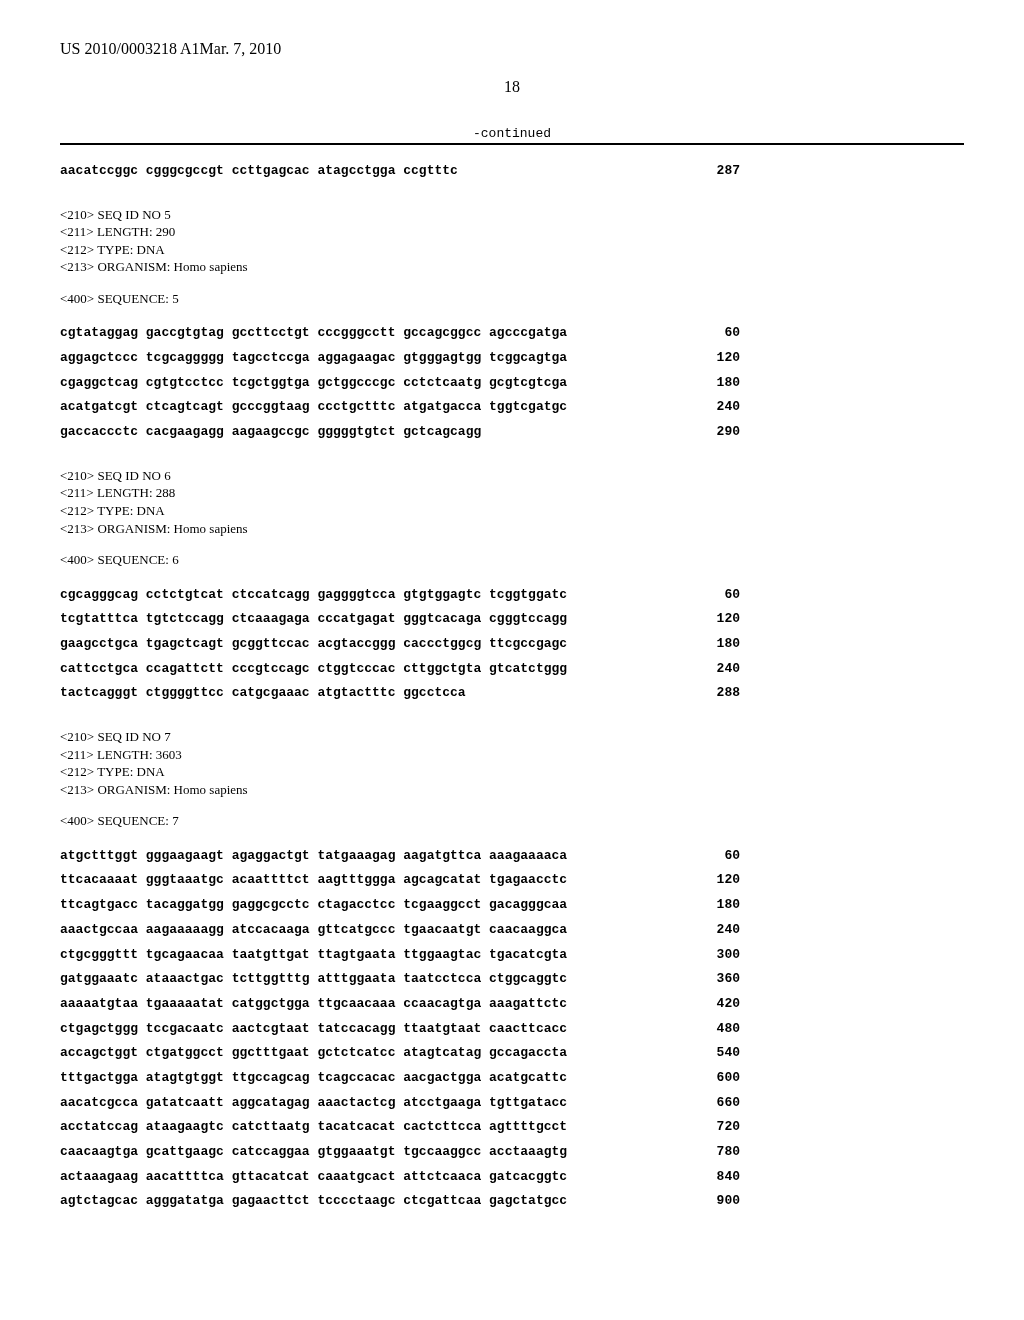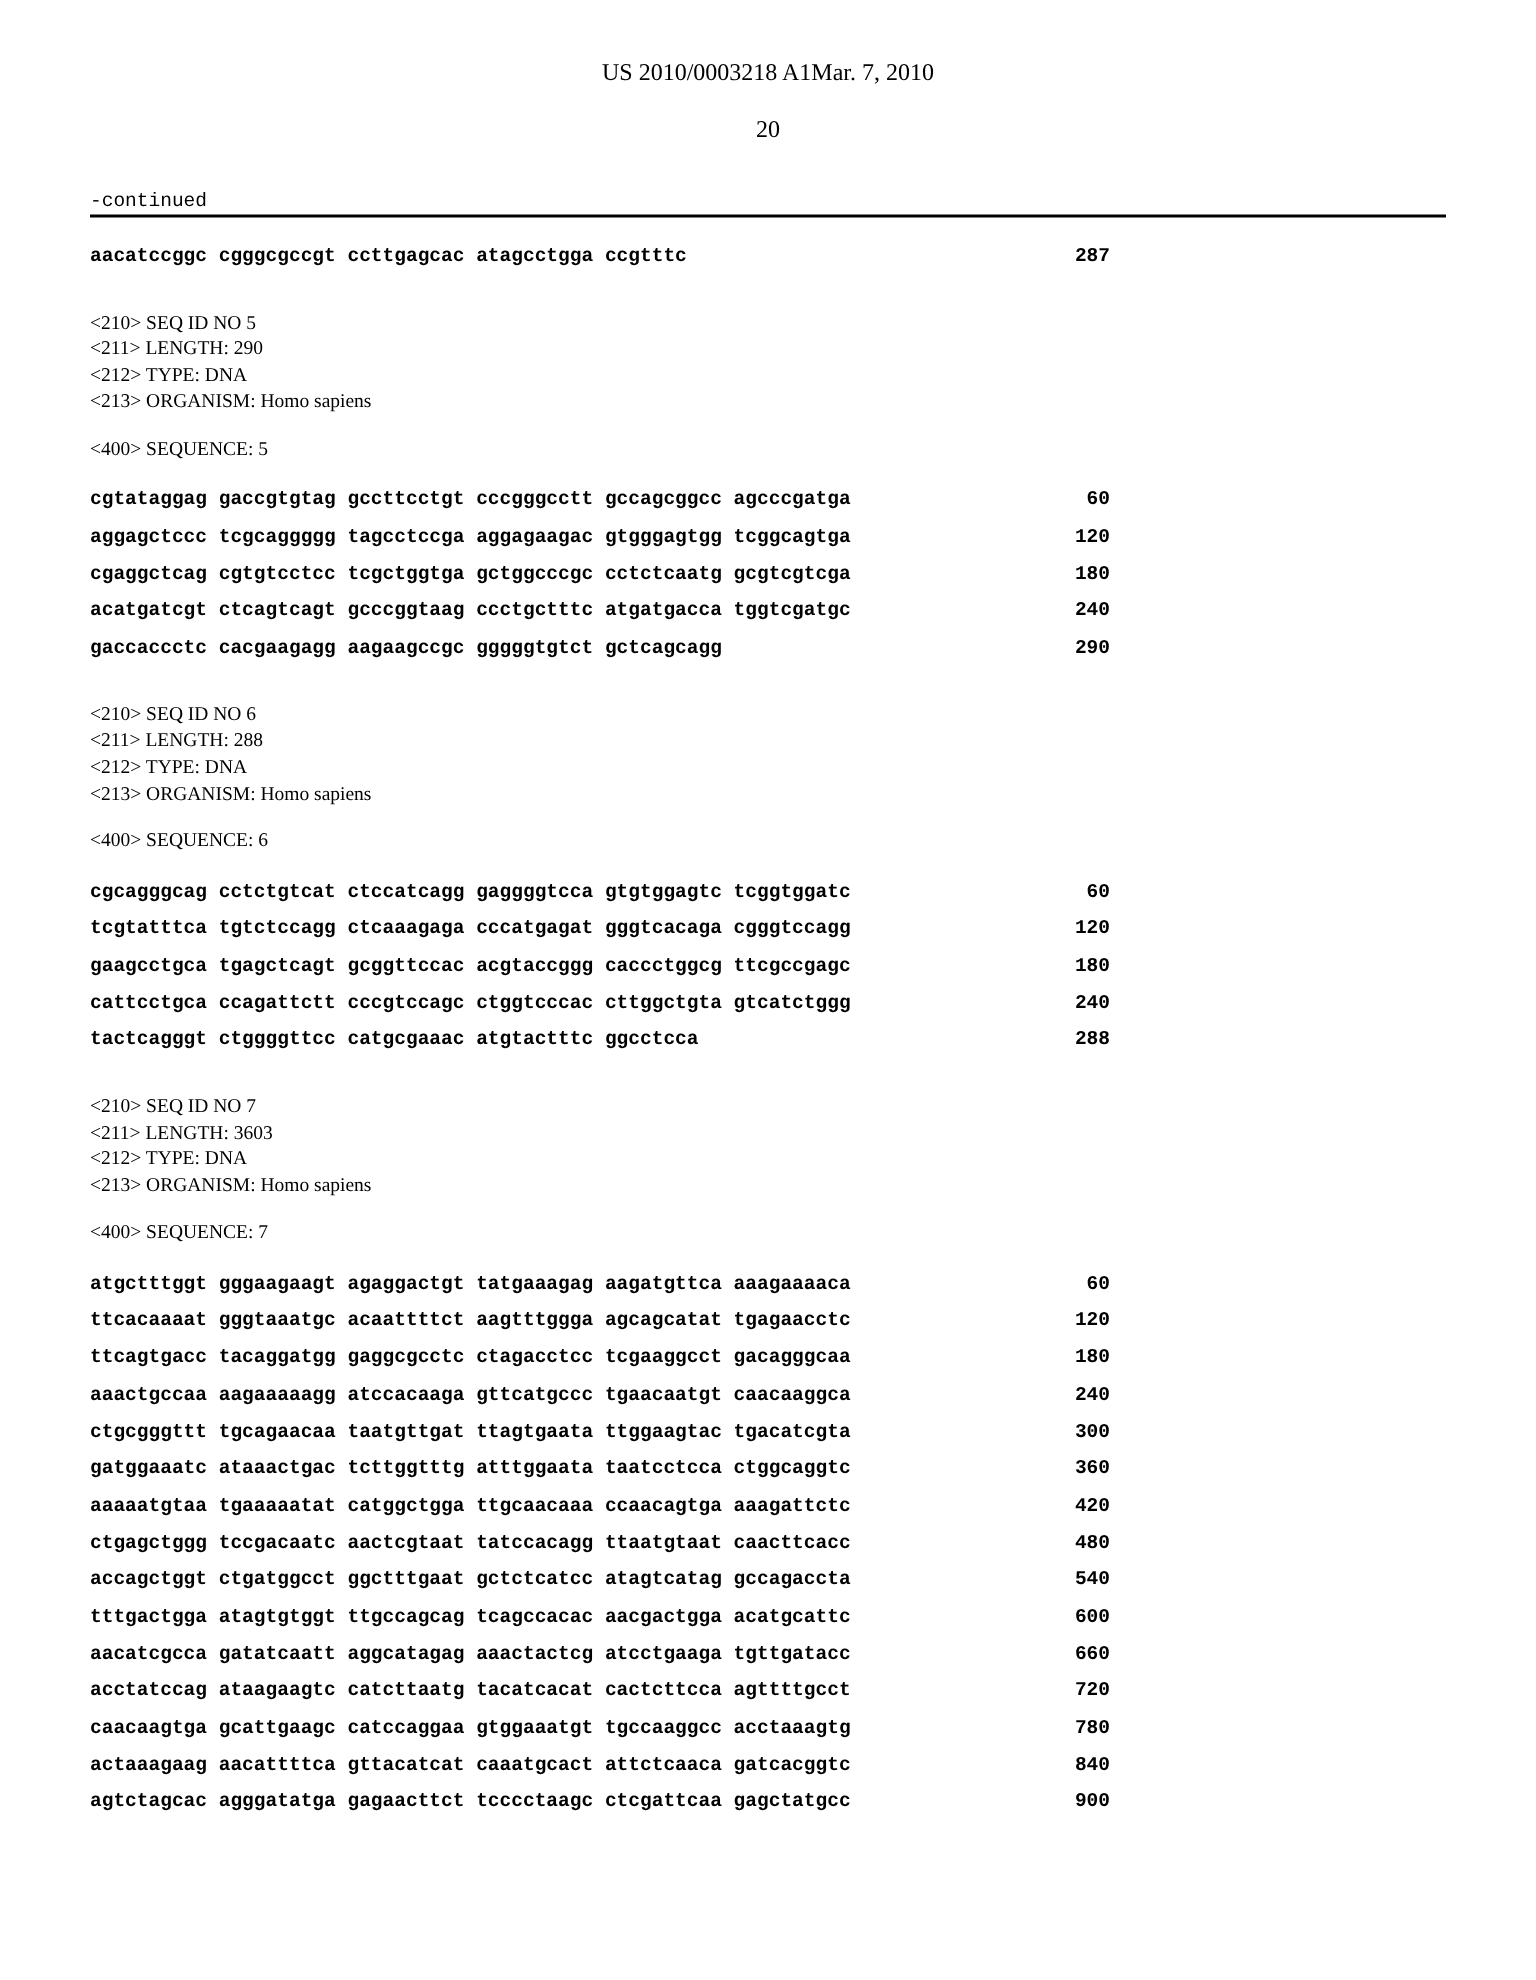--- a/index.html
+++ b/index.html
@@ -8,33 +8,33 @@
     background: #fff;
     font-family: "Times New Roman", serif;
     width: 1024px;
   }
   .page {
     padding: 40px 60px;
     box-sizing: border-box;
   }
   .header {
     display: flex;
-    justify-content: center;
+    justify-content: flex-start;
     font-size: 16px;
     margin-bottom: 20px;
   }
   .page-number {
     text-align: center;
     font-size: 16px;
     margin-bottom: 30px;
   }
   .continued {
     font-family: "Courier New", monospace;
     font-size: 13px;
-    text-align: left;
+    text-align: center;
     margin-bottom: 2px;
   }
   hr.thick {
     border: none;
     border-top: 2px solid #000;
     margin: 0 0 14px 0;
   }
   .seq-content {
     font-family: "Courier New", monospace;
     font-size: 13px;
@@ -53,19 +53,19 @@
   .header-block { margin-bottom: 14px; line-height: 1.35; font-family: Liberation Serif, serif; }
 </style>
 </head>
 <body>
 
 <div class="page">
   <div class="header">
     <span>US 2010/0003218 A1</span>
     <span>Mar. 7, 2010</span>
   </div>
-  <div class="page-number">20</div>
+  <div class="page-number">18</div>
 
   <div class="continued">-continued</div>
   <hr class="thick">
 
   <div id="content" class="seq-content"><div class="block"><div class="seq-line"><span class="seq-text">aacatccggc cgggcgccgt ccttgagcac atagcctgga ccgtttc</span><span class="seq-num">287</span></div></div><div class="header-block"><div>&lt;210&gt; SEQ ID NO 5</div><div>&lt;211&gt; LENGTH: 290</div><div>&lt;212&gt; TYPE: DNA</div><div>&lt;213&gt; ORGANISM: Homo sapiens</div></div><div class="header-block"><div>&lt;400&gt; SEQUENCE: 5</div></div><div class="block"><div class="seq-line"><span class="seq-text">cgtataggag gaccgtgtag gccttcctgt cccgggcctt gccagcggcc agcccgatga</span><span class="seq-num">60</span></div><div class="seq-line"><span class="seq-text">aggagctccc tcgcaggggg tagcctccga aggagaagac gtgggagtgg tcggcagtga</span><span class="seq-num">120</span></div><div class="seq-line"><span class="seq-text">cgaggctcag cgtgtcctcc tcgctggtga gctggcccgc cctctcaatg gcgtcgtcga</span><span class="seq-num">180</span></div><div class="seq-line"><span class="seq-text">acatgatcgt ctcagtcagt gcccggtaag ccctgctttc atgatgacca tggtcgatgc</span><span class="seq-num">240</span></div><div class="seq-line"><span class="seq-text">gaccaccctc cacgaagagg aagaagccgc gggggtgtct gctcagcagg</span><span class="seq-num">290</span></div></div><div class="header-block"><div>&lt;210&gt; SEQ ID NO 6</div><div>&lt;211&gt; LENGTH: 288</div><div>&lt;212&gt; TYPE: DNA</div><div>&lt;213&gt; ORGANISM: Homo sapiens</div></div><div class="header-block"><div>&lt;400&gt; SEQUENCE: 6</div></div><div class="block"><div class="seq-line"><span class="seq-text">cgcagggcag cctctgtcat ctccatcagg gaggggtcca gtgtggagtc tcggtggatc</span><span class="seq-num">60</span></div><div class="seq-line"><span class="seq-text">tcgtatttca tgtctccagg ctcaaagaga cccatgagat gggtcacaga cgggtccagg</span><span class="seq-num">120</span></div><div class="seq-line"><span class="seq-text">gaagcctgca tgagctcagt gcggttccac acgtaccggg caccctggcg ttcgccgagc</span><span class="seq-num">180</span></div><div class="seq-line"><span class="seq-text">cattcctgca ccagattctt cccgtccagc ctggtcccac cttggctgta gtcatctggg</span><span class="seq-num">240</span></div><div class="seq-line"><span class="seq-text">tactcagggt ctggggttcc catgcgaaac atgtactttc ggcctcca</span><span class="seq-num">288</span></div></div><div class="header-block"><div>&lt;210&gt; SEQ ID NO 7</div><div>&lt;211&gt; LENGTH: 3603</div><div>&lt;212&gt; TYPE: DNA</div><div>&lt;213&gt; ORGANISM: Homo sapiens</div></div><div class="header-block"><div>&lt;400&gt; SEQUENCE: 7</div></div><div class="block"><div class="seq-line"><span class="seq-text">atgctttggt gggaagaagt agaggactgt tatgaaagag aagatgttca aaagaaaaca</span><span class="seq-num">60</span></div><div class="seq-line"><span class="seq-text">ttcacaaaat gggtaaatgc acaattttct aagtttggga agcagcatat tgagaacctc</span><span class="seq-num">120</span></div><div class="seq-line"><span class="seq-text">ttcagtgacc tacaggatgg gaggcgcctc ctagacctcc tcgaaggcct gacagggcaa</span><span class="seq-num">180</span></div><div class="seq-line"><span class="seq-text">aaactgccaa aagaaaaagg atccacaaga gttcatgccc tgaacaatgt caacaaggca</span><span class="seq-num">240</span></div><div class="seq-line"><span class="seq-text">ctgcgggttt tgcagaacaa taatgttgat ttagtgaata ttggaagtac tgacatcgta</span><span class="seq-num">300</span></div><div class="seq-line"><span class="seq-text">gatggaaatc ataaactgac tcttggtttg atttggaata taatcctcca ctggcaggtc</span><span class="seq-num">360</span></div><div class="seq-line"><span class="seq-text">aaaaatgtaa tgaaaaatat catggctgga ttgcaacaaa ccaacagtga aaagattctc</span><span class="seq-num">420</span></div><div class="seq-line"><span class="seq-text">ctgagctggg tccgacaatc aactcgtaat tatccacagg ttaatgtaat caacttcacc</span><span class="seq-num">480</span></div><div class="seq-line"><span class="seq-text">accagctggt ctgatggcct ggctttgaat gctctcatcc atagtcatag gccagaccta</span><span class="seq-num">540</span></div><div class="seq-line"><span class="seq-text">tttgactgga atagtgtggt ttgccagcag tcagccacac aacgactgga acatgcattc</span><span class="seq-num">600</span></div><div class="seq-line"><span class="seq-text">aacatcgcca gatatcaatt aggcatagag aaactactcg atcctgaaga tgttgatacc</span><span class="seq-num">660</span></div><div class="seq-line"><span class="seq-text">acctatccag ataagaagtc catcttaatg tacatcacat cactcttcca agttttgcct</span><span class="seq-num">720</span></div><div class="seq-line"><span class="seq-text">caacaagtga gcattgaagc catccaggaa gtggaaatgt tgccaaggcc acctaaagtg</span><span class="seq-num">780</span></div><div class="seq-line"><span class="seq-text">actaaagaag aacattttca gttacatcat caaatgcact attctcaaca gatcacggtc</span><span class="seq-num">840</span></div><div class="seq-line"><span class="seq-text">agtctagcac agggatatga gagaacttct tcccctaagc ctcgattcaa gagctatgcc</span><span class="seq-num">900</span></div></div></div>
 </div>
 
 </body></html>

